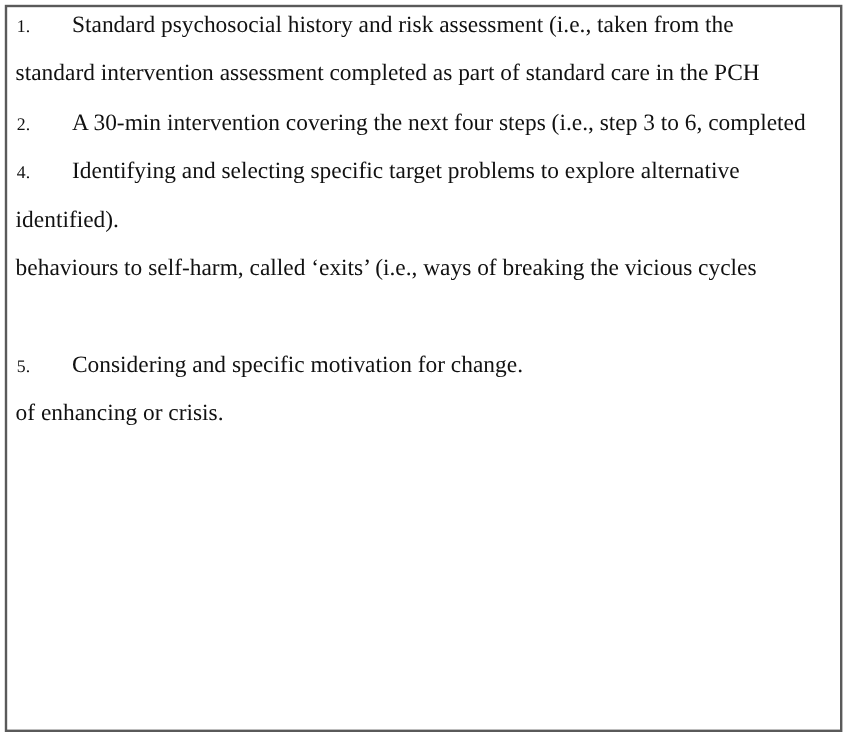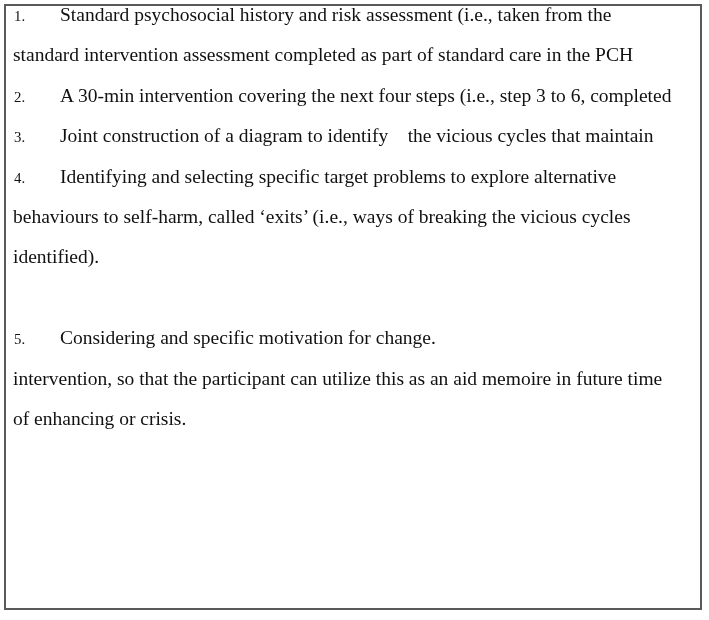--- a/index.html
+++ b/index.html
@@ -29,21 +29,21 @@
     background: #ffffff;
     padding: 0 4px 0 7px;
     overflow: hidden;
   }
   .content {
     margin-top: -3px;
   }
   .line {
     white-space: pre;
     font-size: 19.5px;
-    line-height: 23px;
+    line-height: 38px;
     height: 40.4px;
     color: #111111;
   }
   .num {
     display: inline-block;
     width: 47px;
     font-size: 14.8px;
     vertical-align: baseline;
     padding-left: 1px;
     box-sizing: border-box;
@@ -62,35 +62,33 @@
       <div>
         <div class="line"><span class="num">1.</span><span>Standard psychosocial history and risk assessment (i.e., taken from the</span></div>
         <div class="line">standard intervention assessment completed as part of standard care in the PCH</div>
       </div>
 
       <div>
         <div class="line"><span class="num">2.</span><span>A 30-min intervention covering the next four steps (i.e., step 3 to 6, completed</span></div>
       </div>
 
       <div>
-        <div class="line"><span class="num">3.</span><span>Joint construction of a diagram to identify    the vicious cycles that maintain</span></div>
       </div>
 
       <div>
         <div class="line"><span class="num">4.</span><span>Identifying and selecting specific target problems to explore alternative</span></div>
+        <div class="line">identified).</div>
         <div class="line">behaviours to self-harm, called ‘exits’ (i.e., ways of breaking the vicious cycles</div>
-        <div class="line">identified).</div>
       </div>
 
       <div class="spacer"></div>
 
       <div>
         <div class="line"><span class="num">5.</span><span>Considering and specific motivation for change.</span></div>
       </div>
 
       <div>
-        <div class="line">intervention, so that the participant can utilize this as an aid memoire in future time</div>
         <div class="line">of enhancing or crisis.</div>
       </div>
 
     </div>
   </div>
 </div>
 
 </body></html>

